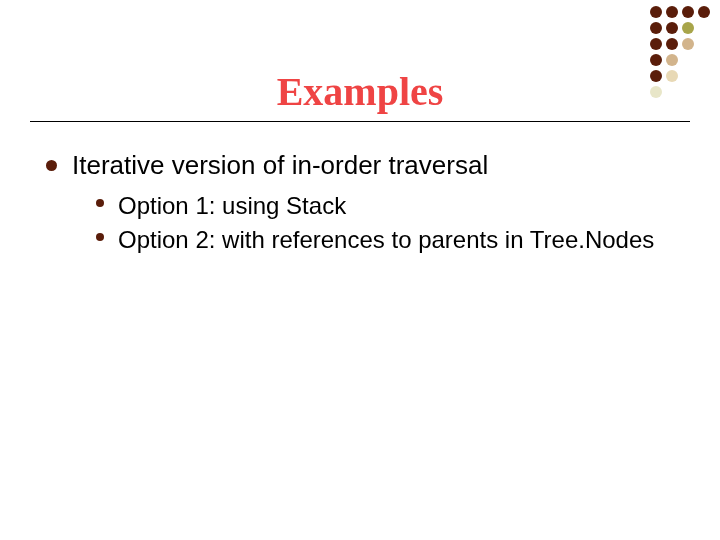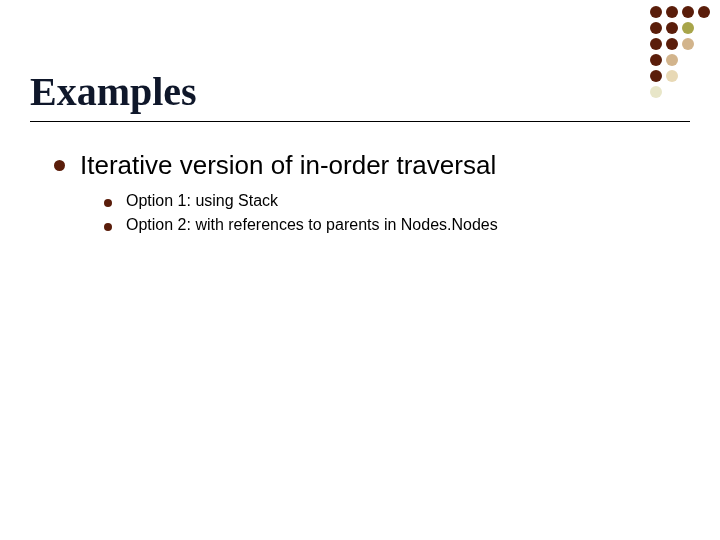--- a/index.html
+++ b/index.html
@@ -16,32 +16,33 @@
     width: 720px;
     height: 540px;
     position: relative;
     box-sizing: border-box;
     padding: 68px 30px 20px 30px;
   }
   .title {
     font-family: "Times New Roman", Times, serif;
     font-size: 40px;
     font-weight: bold;
-    color: #0f172a;
+    color: #ef4444;
     margin: 0 0 6px 0;
+    text-align: center;
   }
   .title-rule {
     border: none;
     border-top: 1px solid #000;
     margin: 0 0 28px 0;
     width: 100%;
   }
   ul.level1 {
     list-style: none;
-    margin: 12px;
+    margin: 4px;
     padding: 0 0 0 12px;
   }
   ul.level1 > li {
     position: relative;
     padding-left: 26px;
     font-size: 26px;
     color: #000;
     margin-bottom: 10px;
     line-height: 1.2;
   }
@@ -56,21 +57,21 @@
     border-radius: 50%;
   }
   ul.level2 {
     list-style: none;
     margin: 10px 0 14px 0;
     padding: 0 0 0 24px;
   }
   ul.level2 > li {
     position: relative;
     padding-left: 22px;
-    font-size: 16px;
+    font-size: 24px;
     color: #000;
     margin-bottom: 4px;
     line-height: 1.25;
   }
   ul.level2 > li::before {
     content: "";
     position: absolute;
     left: 0;
     top: 8px;
     width: 8px;
@@ -136,19 +137,19 @@
   <hr class="title-rule">
 
   <ul class="level1">
     <li>
       <span>Iterative version of in-order traversal</span>
       <ul class="level2">
         <li>
           <span>Option 1: using Stack</span>
         </li>
         <li>
-          <span>Option 2: with references to parents in Nodes.Nodes</span>
+          <span>Option 2: with references to parents in Tree.Nodes</span>
         </li>
       </ul>
     </li>
   </ul>
 
 </div>
 
 </body></html>

